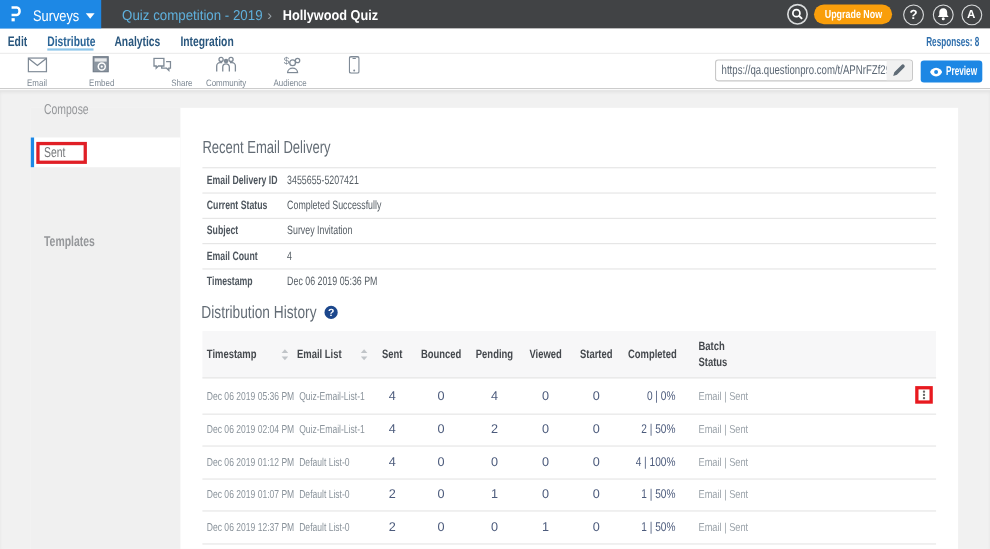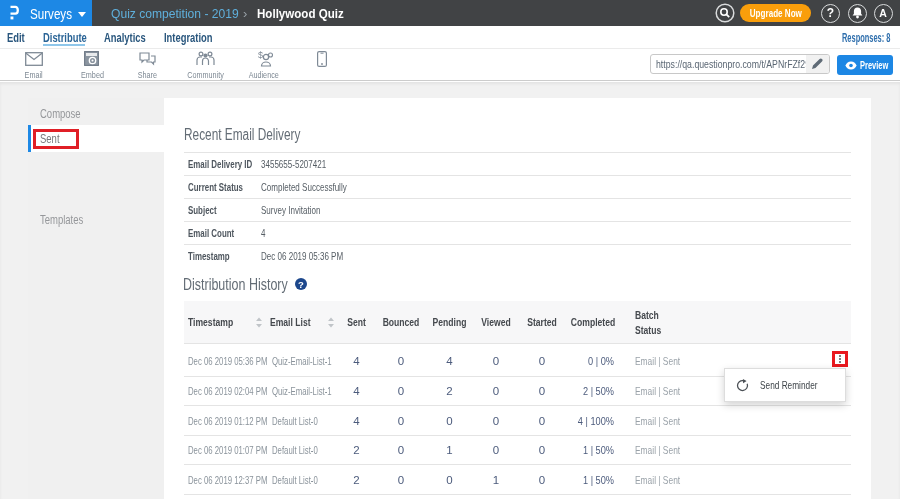--- a/index.html
+++ b/index.html
@@ -76,21 +76,21 @@
     <rect x="2" y="2" width="11" height="3" fill="#e8eaec"></rect>
     <circle cx="8.5" cy="9.5" r="3.2" fill="none" stroke="#ffffff" stroke-width="1.3"></circle>
     <circle cx="8.5" cy="9.5" r="1" fill="#ffffff"></circle>
   </svg>
   <div class="abs" style="left:62px;top:70px;width:60px;text-align:center;font-size:8.5px;color:#7d8893;"><span style="display:inline-block;transform:scaleX(0.85);white-space:pre;">Embed</span></div>
 
   <svg class="abs" style="left:139px;top:52px;" width="17" height="15" viewBox="0 0 17 15">
     <path d="M1,1 h9 v7 h-5 l-2,2 v-2 h-2 z" fill="none" stroke="#7f8a96" stroke-width="1.2"></path>
     <path d="M12,4 h4 v6 h-1.5 v2 l-2,-2 h-4.5 v-2" fill="none" stroke="#7f8a96" stroke-width="1.2"></path>
   </svg>
-  <div class="abs" style="left:117px;top:70px;width:60px;text-align:center;font-size:8.5px;color:#7d8893;"><span style="display:inline-block;transform:scaleX(0.85);white-space:pre;">Share</span></div>
+  <div class="abs" style="left:117px;top:70px;width:60px;text-align:right;font-size:8.5px;color:#7d8893;"><span style="display:inline-block;transform:scaleX(0.85);white-space:pre;">Share</span></div>
 
   <svg class="abs" style="left:196px;top:51px;" width="19" height="15" viewBox="0 0 19 15">
     <circle cx="5" cy="3" r="1.9" fill="none" stroke="#7f8a96" stroke-width="1.2"></circle>
     <circle cx="14" cy="3" r="1.9" fill="none" stroke="#7f8a96" stroke-width="1.2"></circle>
     <circle cx="9.5" cy="4.5" r="2.1" fill="#7f8a96"></circle>
     <path d="M1,14 v-5 a3,3 0 0 1 3,-3 h2" fill="none" stroke="#7f8a96" stroke-width="1.2"></path>
     <path d="M18,14 v-5 a3,3 0 0 0 -3,-3 h-2" fill="none" stroke="#7f8a96" stroke-width="1.2"></path>
     <path d="M6.5,14 v-4 a3,3 0 0 1 6,0 v4" fill="none" stroke="#7f8a96" stroke-width="1.2"></path>
   </svg>
   <div class="abs" style="left:175px;top:70px;width:60px;text-align:center;font-size:8.5px;color:#7d8893;"><span style="display:inline-block;transform:scaleX(0.85);white-space:pre;">Community</span></div>
@@ -122,30 +122,30 @@
       <path d="M6,0.5 C3,0.5 1.2,2.6 0.5,4.5 1.2,6.4 3,8.5 6,8.5 9,8.5 10.8,6.4 11.5,4.5 10.8,2.6 9,0.5 6,0.5 z" fill="#fff"></path>
       <circle cx="6" cy="4.5" r="1.8" fill="#1d87e4"></circle>
     </svg>
   <div class="abs" style="left:860px;top:55px;height:20px;display:flex;align-items:center;color:#fff;font-size:11.5px;font-weight:bold;white-space:pre;transform:scaleX(0.65);transform-origin:0 50%;">Preview</div>
 
   <div class="abs" style="left:0;top:82px;width:900px;height:417px;background:#f1f1f1;box-shadow:inset 0 2px 3px rgba(0,0,0,0.06);"></div>
 
   <div class="abs" style="left:28px;top:98px;width:843px;height:401px;background:#ffffff;"></div>
 
   <div class="abs" style="left:28px;top:98px;width:136px;height:401px;background:#f0f0f0;"></div>
-  <div class="side-item" style="top:100px;text-align:center;">
+  <div class="side-item" style="top:86px;text-align:center;">
       <span>Compose</span>
     </div>
   <div class="abs" style="left:28px;top:125px;width:136px;height:27px;background:#ffffff;"></div>
   <div class="abs" style="left:28px;top:125px;width:3px;height:27px;background:#1d88e5;"></div>
   <div class="side-item" style="top:125px;color:#77797c;">
       <span>Sent</span>
     </div>
   <div class="abs" style="left:33px;top:129px;width:46px;height:20px;border:3px solid #e01f26;"></div>
-  <div class="side-item" style="top:206px;">
+  <div class="side-item" style="top:206px;font-weight:bold;">
       <span>Templates</span>
     </div>
 
   <div class="abs" style="left:184px;top:126px;font-size:16px;color:#636c75;white-space:pre;transform:scaleX(0.74);transform-origin:0 0;">Recent Email Delivery</div>
 
   <div class="hline" style="left:184px;top:152px;width:667px;"></div>
   <div class="hline" style="left:184px;top:175px;width:667px;"></div>
   <div class="hline" style="left:184px;top:198px;width:667px;"></div>
   <div class="hline" style="left:184px;top:221px;width:667px;"></div>
   <div class="hline" style="left:184px;top:244px;width:667px;"></div>
@@ -237,21 +237,14 @@
   <div class="bs" style="left:635px;top:480px;">Email | Sent</div>
 
   <div class="abs" style="left:831.5px;top:351px;width:16.5px;height:16px;border:3px solid #e8191f;display:flex;align-items:center;justify-content:center;">
     <div style="display:flex;flex-direction:column;gap:1.5px;">
         <span style="width:1.5px;height:1.5px;background:#666;border-radius:50%;"></span>
         <span style="width:1.5px;height:1.5px;background:#666;border-radius:50%;"></span>
         <span style="width:1.5px;height:1.5px;background:#666;border-radius:50%;"></span>
       </div>
   </div>
 
-  <div class="abs" style="left:724px;top:368px;width:122px;height:34px;background:#fff;border:1px solid #ddd;box-shadow:0 3px 8px rgba(0,0,0,0.18);display:flex;align-items:center;">
-    <svg style="margin-left:11px;flex:none;" width="13" height="13" viewBox="0 0 13 13">
-      <path d="M7.4,1.6 A5,5 0 1 0 11.2,4.8" fill="none" stroke="#4a4f54" stroke-width="1.25"></path>
-      <path d="M6.9,0.1 L10.6,2.0 L7.1,4.2 z" fill="#4a4f54"></path>
-    </svg>
-    <span style="margin-left:11px;font-size:11.5px;color:#3f454a;white-space:pre;transform:scaleX(0.72);transform-origin:0 50%;">Send Reminder</span>
-  </div>
 
 </div>
 
 </body></html>

